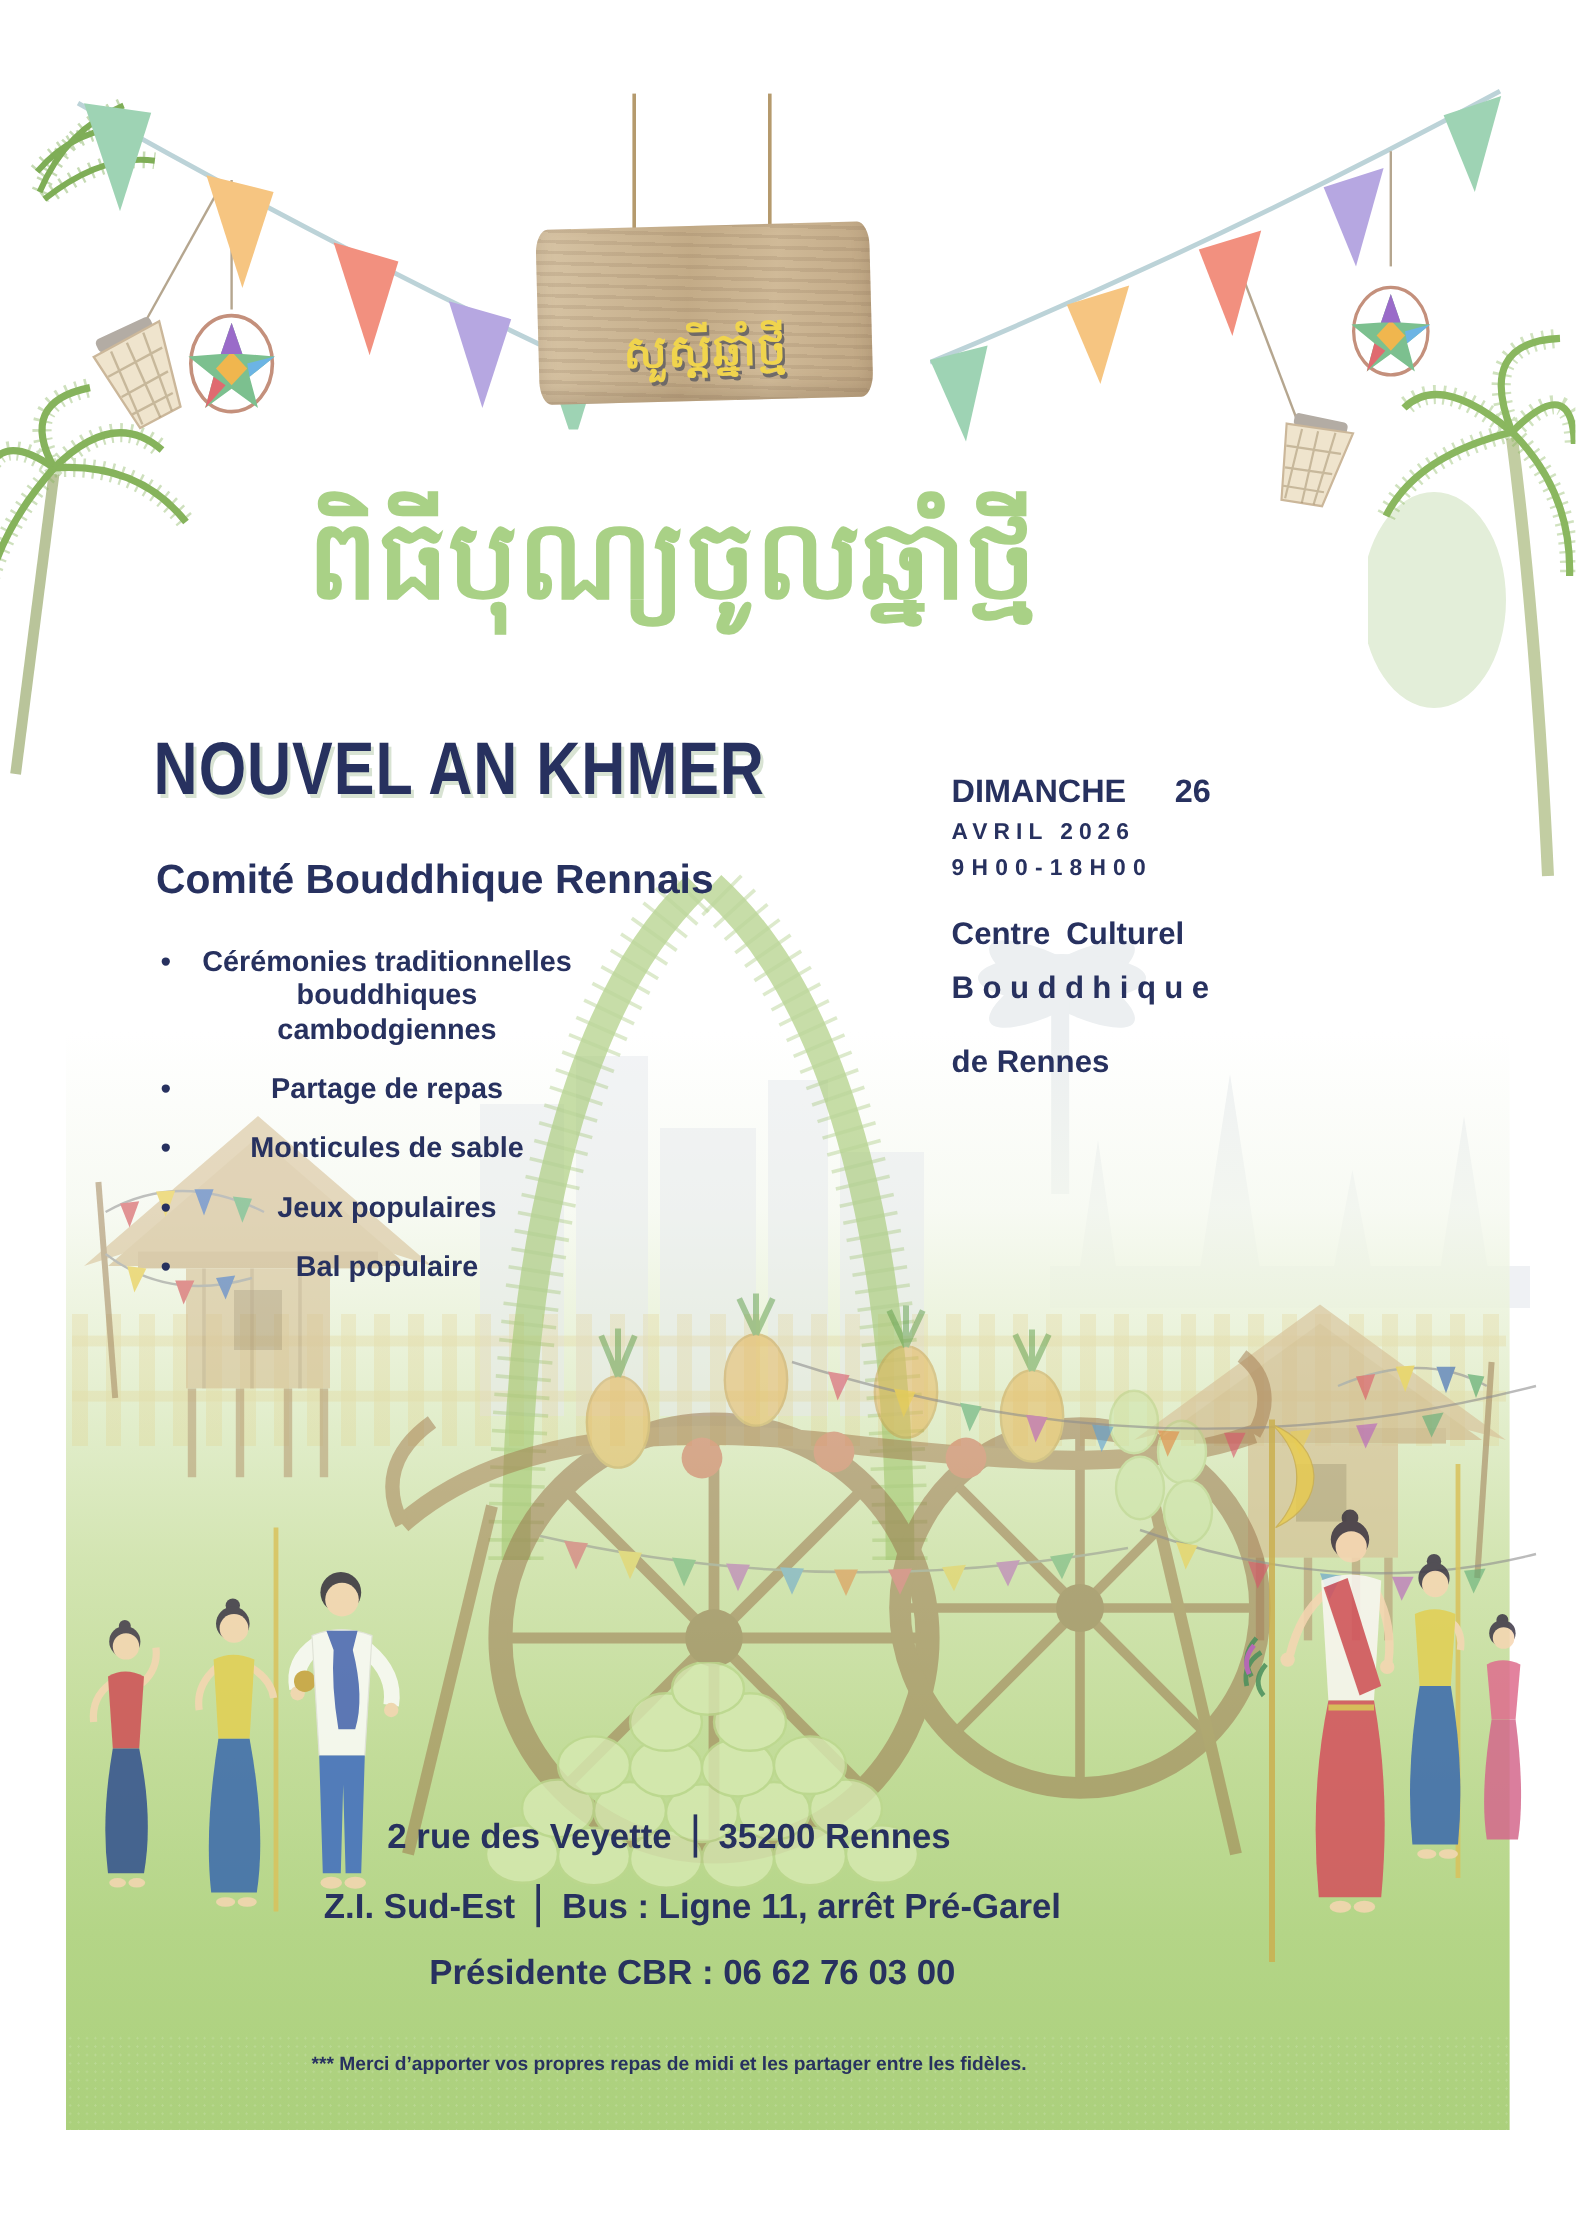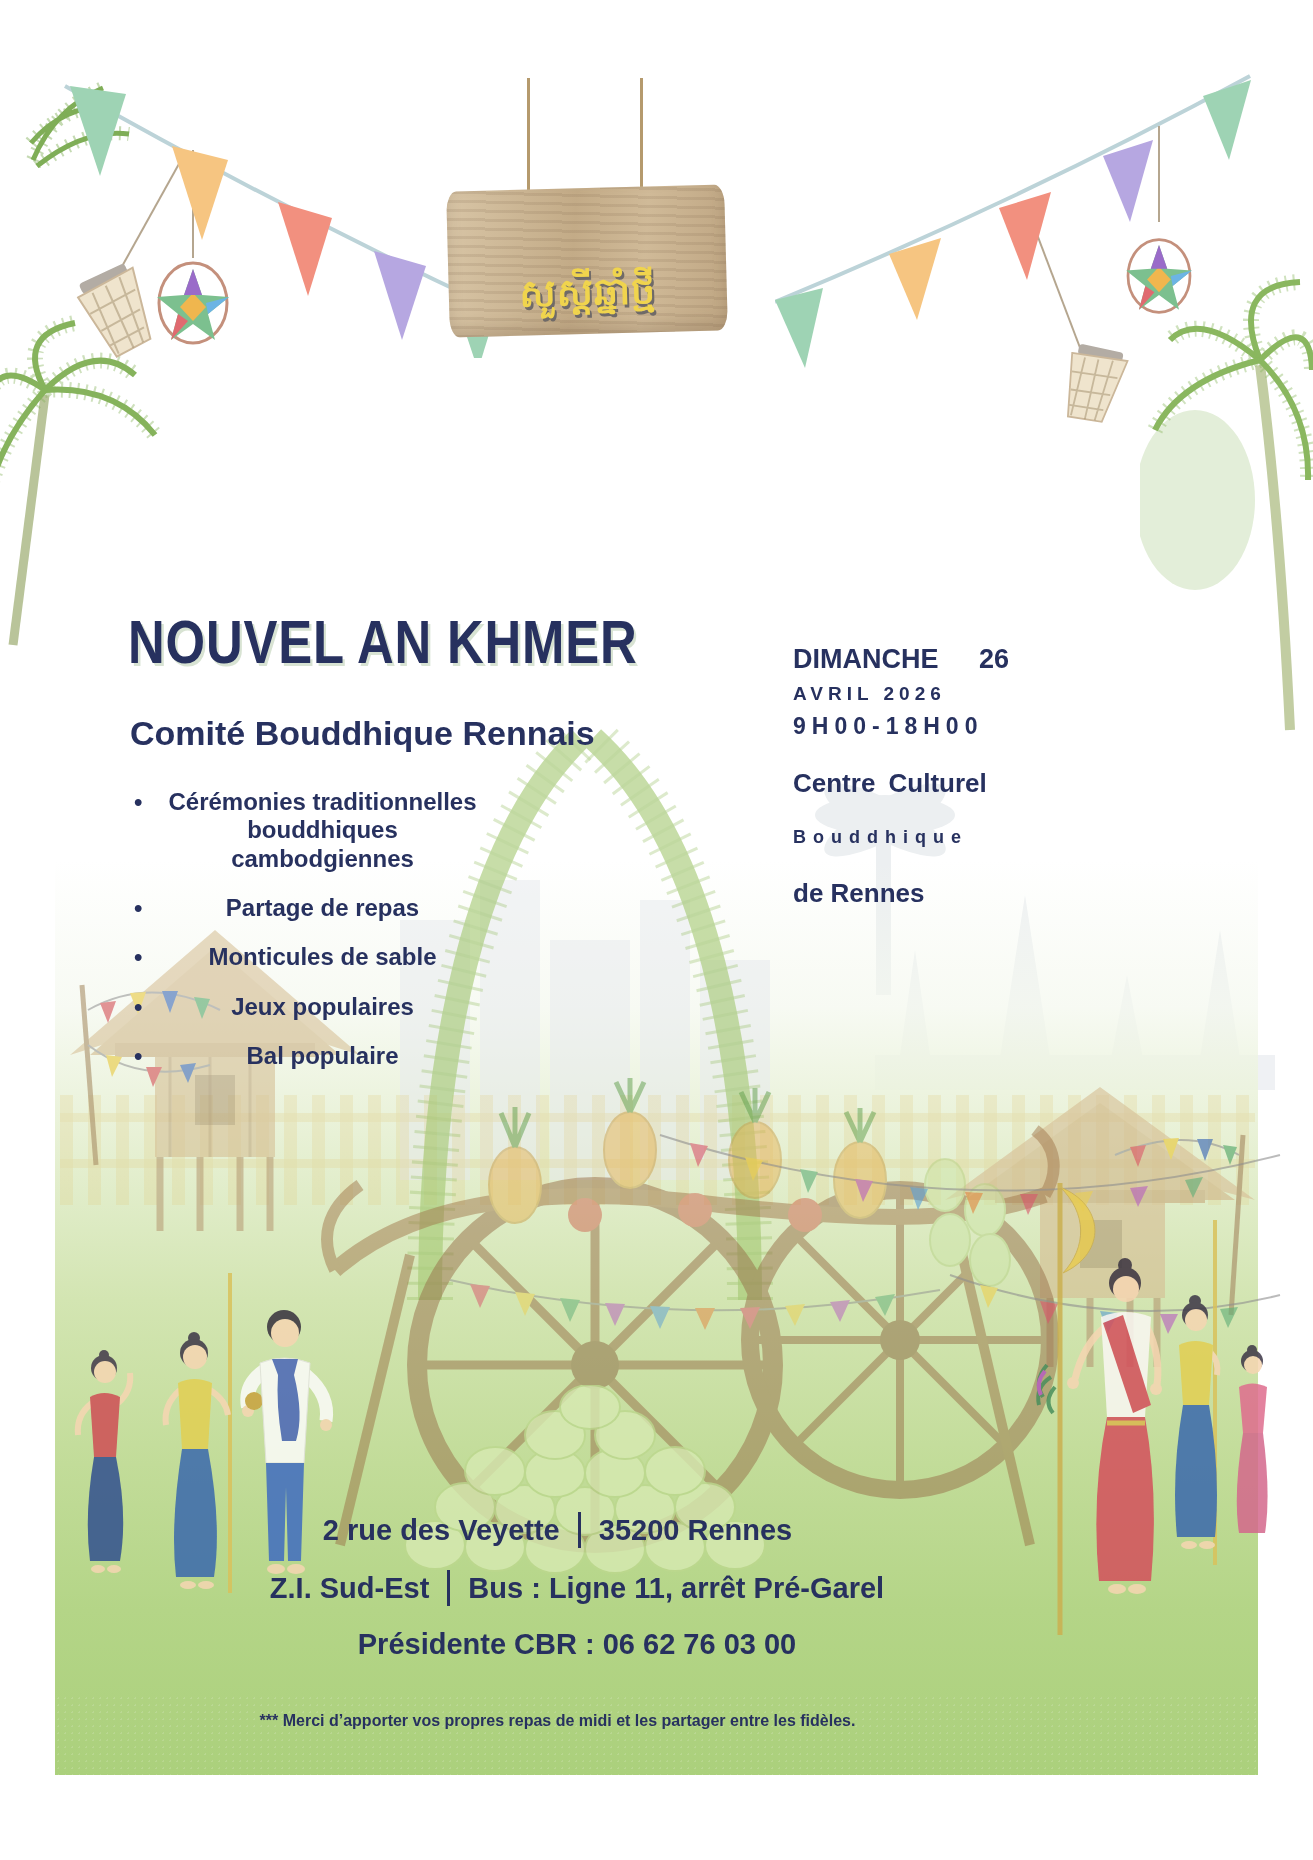--- a/index.html
+++ b/index.html
@@ -38,23 +38,23 @@
     font-size:92px;font-weight:bold;color:var(--green);text-align:center;line-height:230px;}
   #main-title{left:128px;top:606px;z-index:10;font-size:62px;font-weight:bold;color:var(--navy);
     transform:scaleX(.82);transform-origin:left top;letter-spacing:1px;white-space:nowrap;
     text-shadow:3px 3px 0 rgba(169,193,158,.45);}
   #organizer{left:130px;top:714px;z-index:10;font-size:34px;font-weight:bold;color:var(--navy);white-space:nowrap;}
 
   
   #info-block{left:793px;top:644px;width:216px;z-index:10;color:var(--navy);font-weight:bold;}
   .ev-row{display:flex;justify-content:space-between;font-size:27px;}
   .ev-month{margin-top:8px;font-size:19px;letter-spacing:5px;white-space:nowrap;}
-  .ev-hours{margin-top:8px;font-size:23px;letter-spacing:6px;white-space:nowrap;}
+  .ev-hours{margin-top:8px;font-size:19px;letter-spacing:6px;white-space:nowrap;}
   .venue1{margin-top:28px;font-size:26px;word-spacing:6px;white-space:nowrap;}
-  .venue2{margin-top:28px;font-size:18px;letter-spacing:7px;white-space:nowrap;}
+  .venue2{margin-top:14px;font-size:26px;letter-spacing:7px;white-space:nowrap;}
   .venue3{margin-top:30px;font-size:26px;white-space:nowrap;}
 
   
   #bullet-list{left:128px;top:788px;width:360px;z-index:10;margin:0;padding:0;list-style:none;
     color:var(--navy);font-weight:bold;font-size:24px;text-align:center;}
   #bullet-list li{position:relative;padding-left:34px;margin-bottom:21px;line-height:1.18;max-width:355px;}
   #bullet-list li::before{content:"\2022";position:absolute;left:6px;top:0;}
 
   
   #scene{left:55px;top:860px;width:1203px;height:915px;z-index:1;
@@ -203,20 +203,21 @@
   <svg id="temple-silhouette" class="abs" viewBox="0 0 400 235">
     <g fill="#eff1f4">
       <polygon points="20,235 40,95 60,235"></polygon>
       <polygon points="120,235 150,40 180,235"></polygon>
       <polygon points="230,235 252,120 274,235"></polygon>
       <polygon points="320,235 345,75 370,235"></polygon>
       <rect x="0" y="200" width="400" height="35"></rect>
     </g>
   </svg>
 
+  <div id="khmer-title" class="abs">ពិធីបុណ្យចូលឆ្នាំថ្មី</div>
   <div id="main-title" class="abs">NOUVEL AN KHMER</div>
   <div id="organizer" class="abs">Comité Bouddhique Rennais</div>
 
   <div id="info-block" class="abs">
     <div class="ev-row">
       <span>DIMANCHE</span>
       <span>26</span>
     </div>
     <div class="ev-month">AVRIL 2026</div>
     <div class="ev-hours">9H00-18H00</div>

